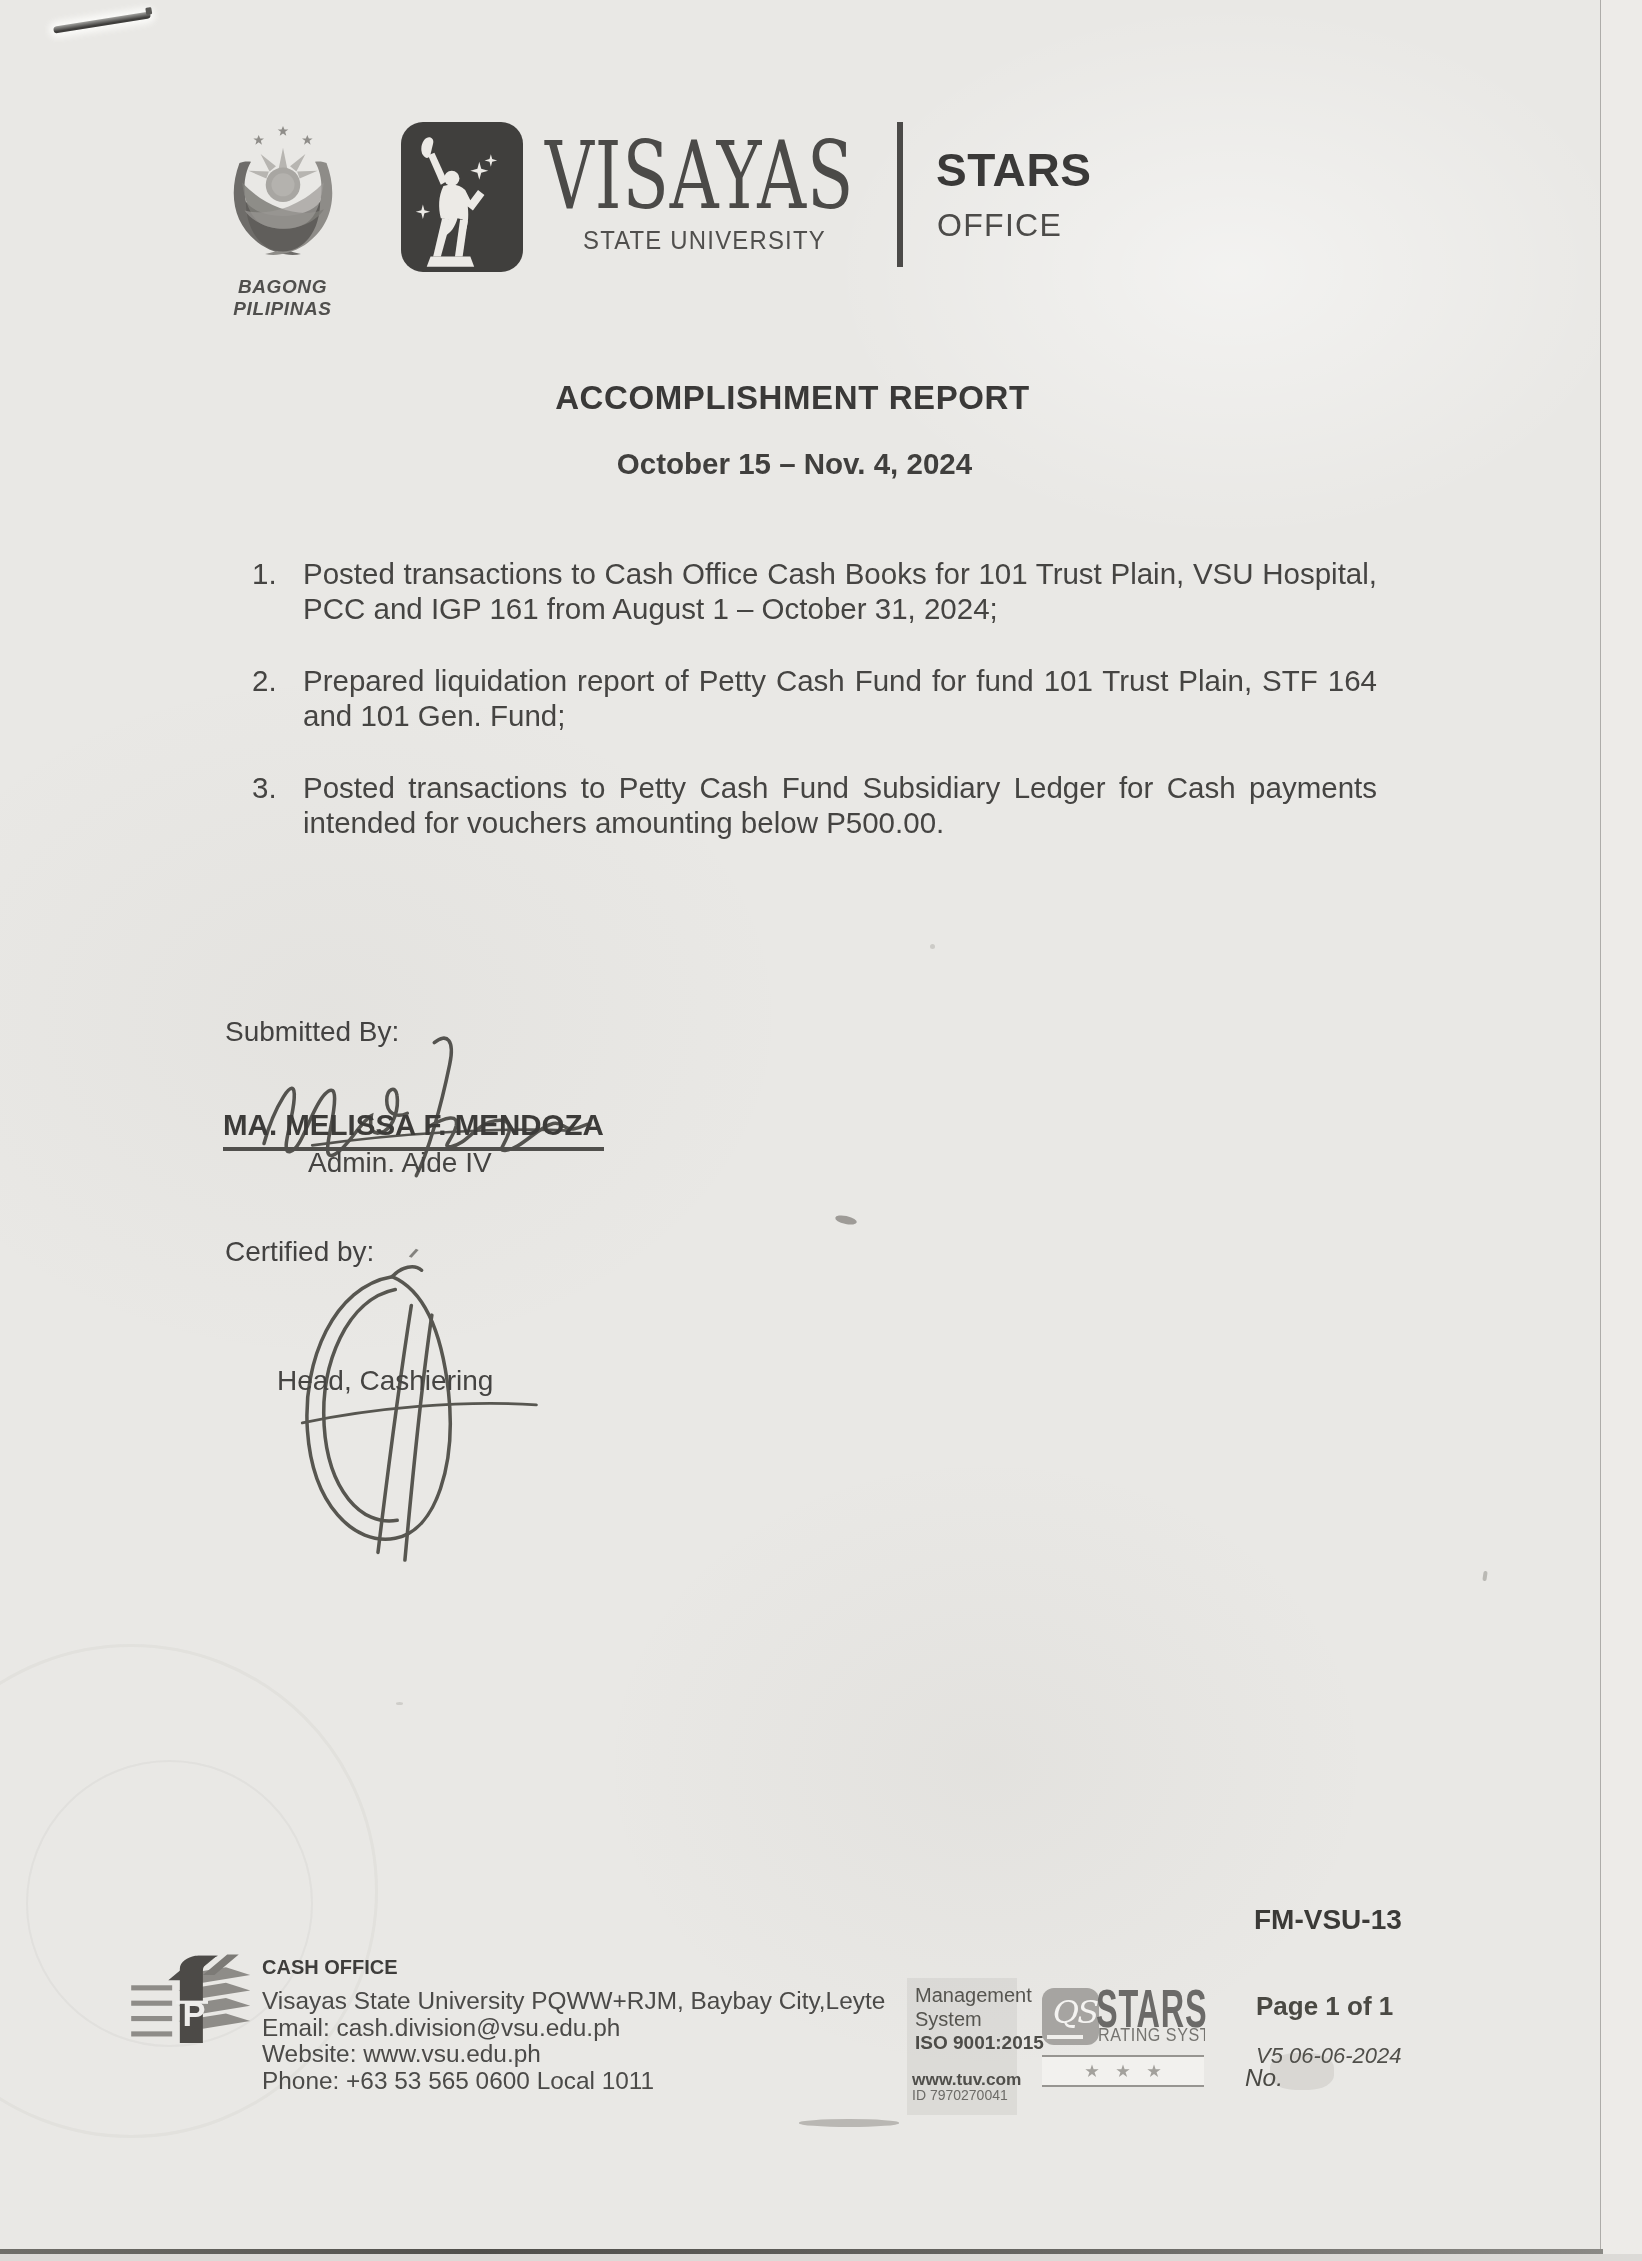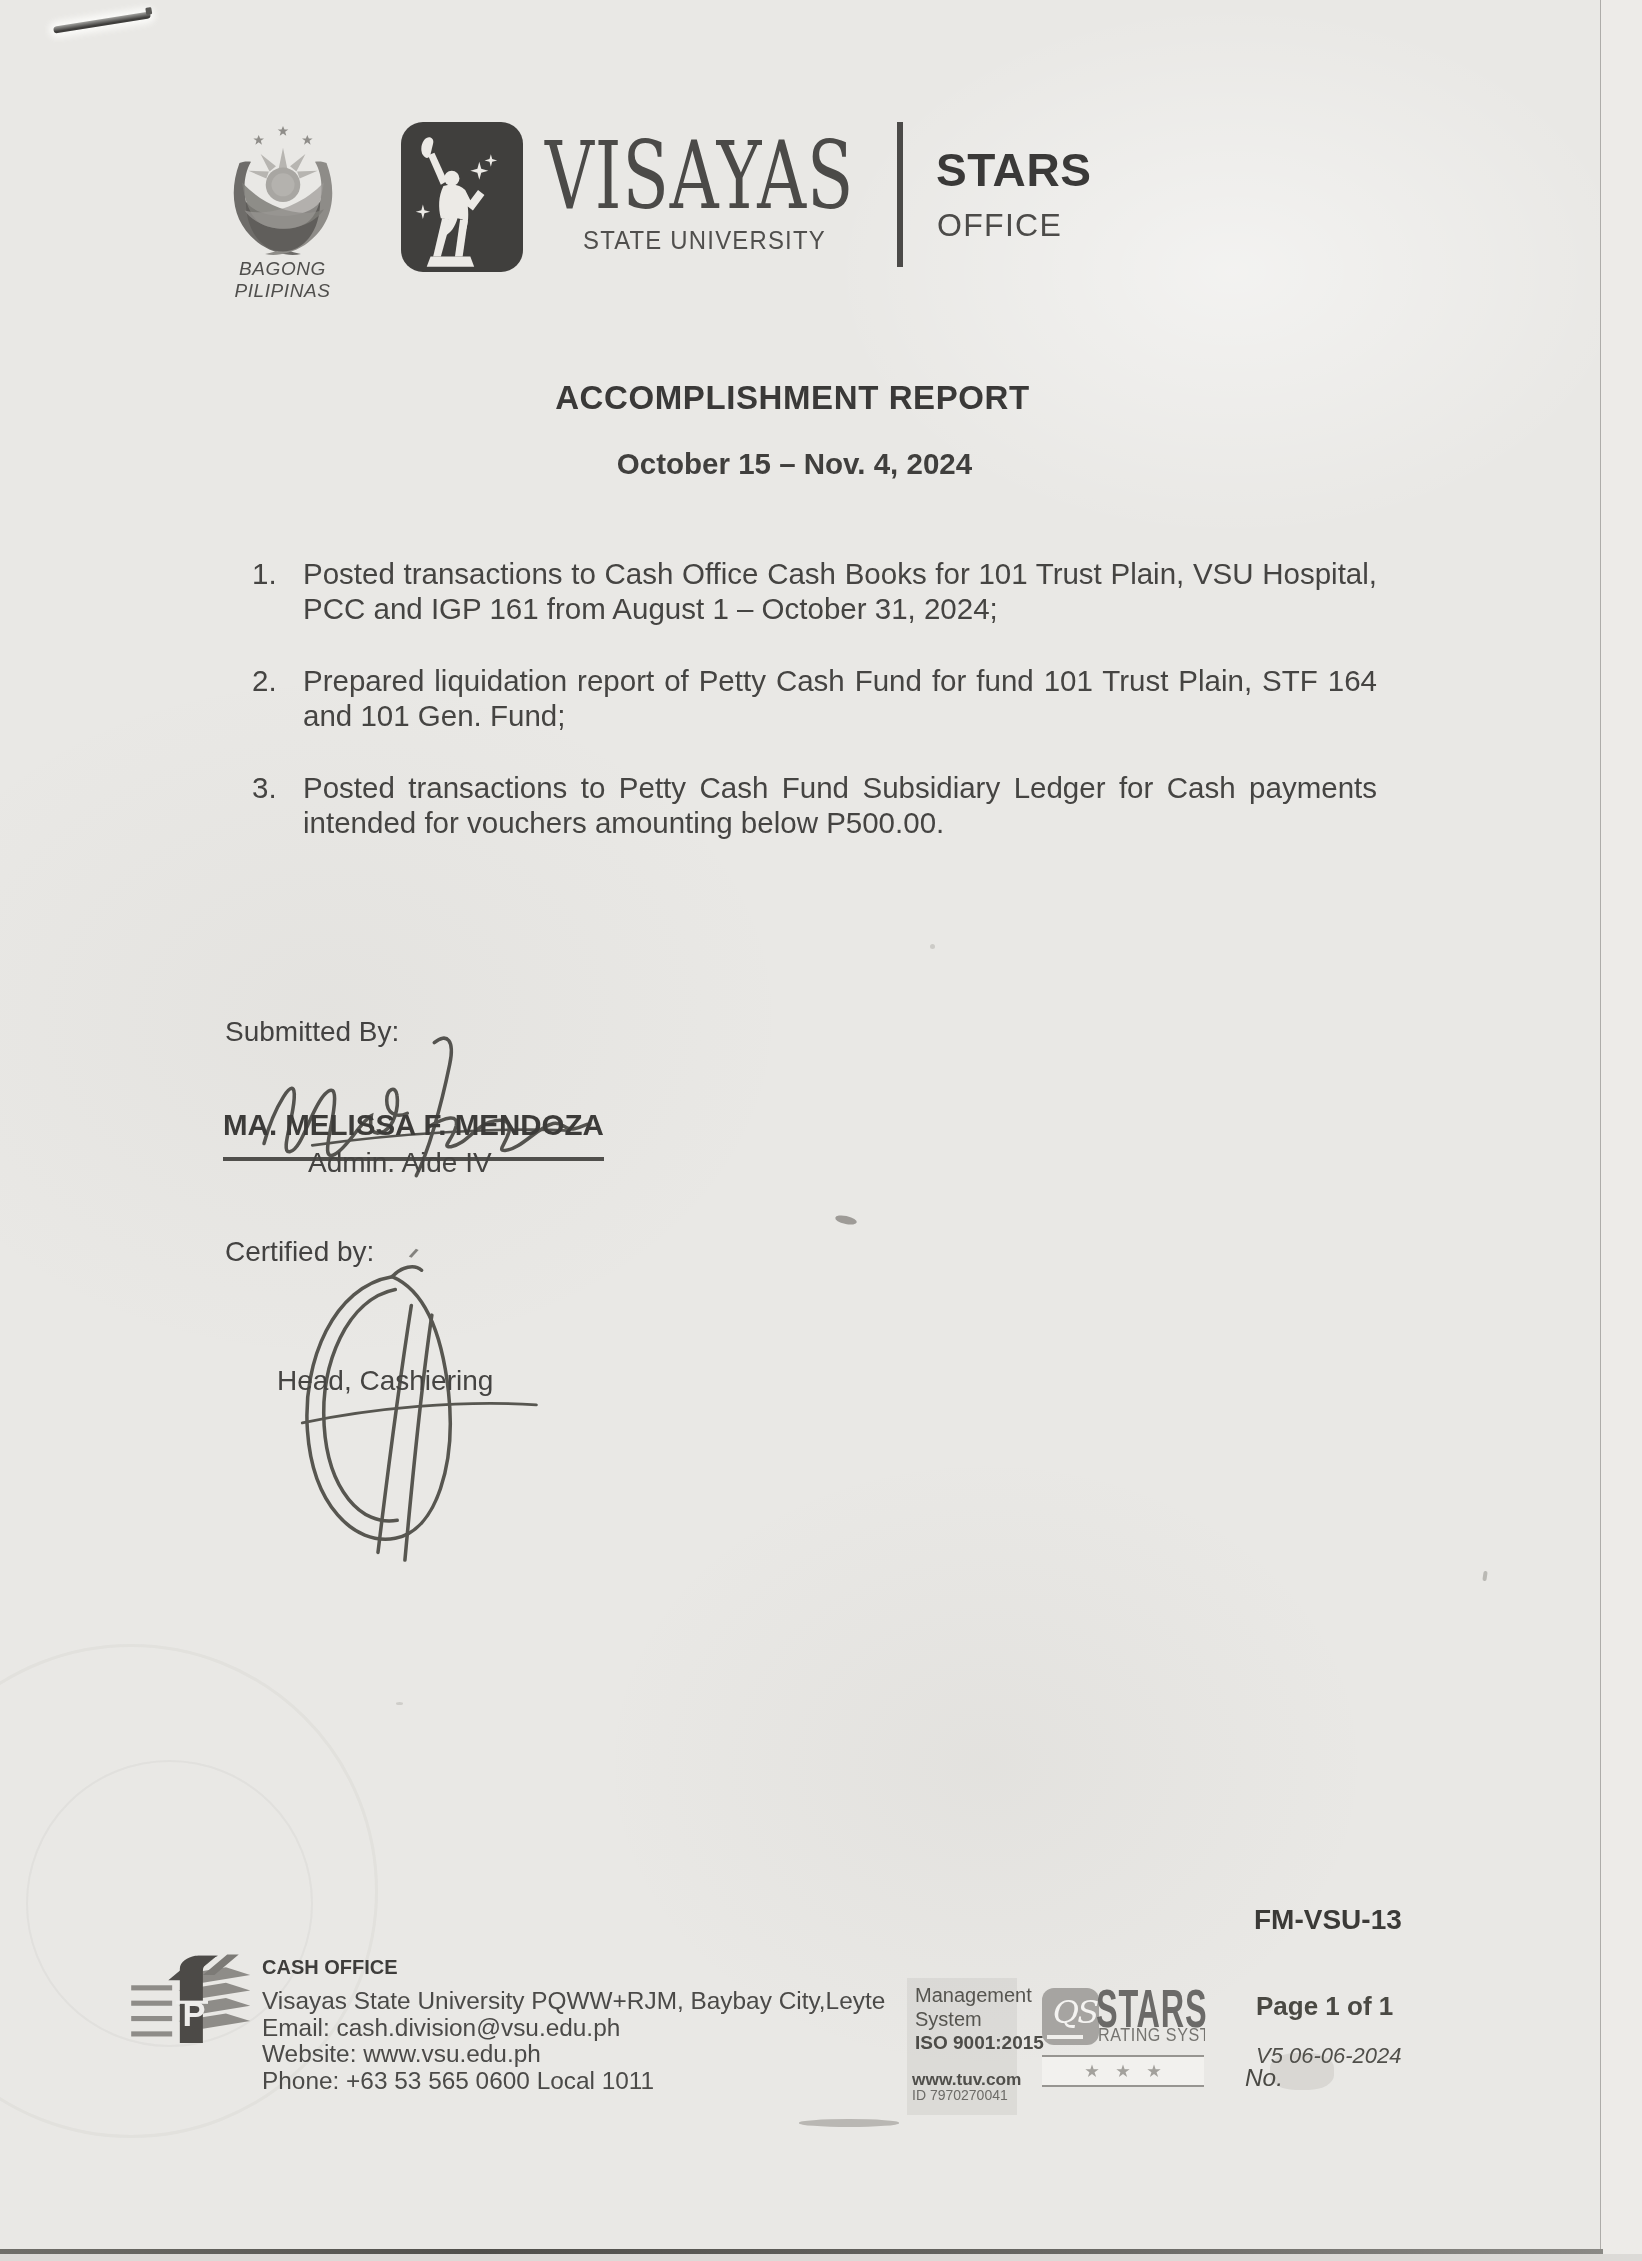--- a/index.html
+++ b/index.html
@@ -28,21 +28,21 @@
     transform:rotate(24deg) skewX(-18deg);opacity:.8;}
   .arc-a{left:-116px;top:1644px;width:488px;height:488px;border:3.2px solid rgba(95,90,82,0.05);border-radius:50%;}
   .arc-b{left:26px;top:1760px;width:283px;height:283px;border:2.6px solid rgba(95,90,82,0.055);border-radius:50%;}
   .sp1{left:1483px;top:1571px;width:3.9px;height:10.3px;background:#8b8984;opacity:.5;border-radius:1.9px;transform:rotate(8deg);}
   .sp2{left:930px;top:944px;width:5.1px;height:5.1px;background:#98968f;opacity:.35;border-radius:50%;}
   .sp3{left:396px;top:1702px;width:7px;height:3.2px;background:#95938c;opacity:.3;border-radius:50%;}
   .no-smudge{left:1270px;top:2053px;width:64px;height:37px;background:rgba(160,157,150,0.22);border-radius:40%;}
 
   
   .bagong-logo{left:202px;top:123px;width:161px;text-align:center;}
-  .bagong-label{font-style:italic;font-weight:normal;font-size:19px;letter-spacing:0.6px;color:#504f4d;margin-top:1px;}
+  .bagong-label{font-style:italic;font-weight:bold;font-size:19px;letter-spacing:0.6px;color:#504f4d;margin-top:19px;}
   .vsu-badge{left:401px;top:122px;width:122px;height:150px;background:#403f3d;border-radius:22px;}
   .visayas-word{left:545px;top:128px;font-family:"DejaVu Serif",serif;font-size:94px;line-height:96px;
     color:#4b4a48;letter-spacing:1.3px;transform:scaleX(0.72);transform-origin:left top;white-space:nowrap;}
   .state-univ{left:583px;top:225px;font-size:26px;letter-spacing:1.3px;color:#504f4d;
     transform:scaleX(0.92);transform-origin:left top;white-space:nowrap;}
   .vdiv{left:897px;top:122px;width:5.8px;height:145px;background:#4b4a48;}
   .cash-word{left:936px;top:146px;font-size:46px;line-height:49px;font-weight:bold;letter-spacing:0.6px;color:#3a3938;}
   .office-word{left:937px;top:207px;font-size:32px;color:#4c4b49;letter-spacing:1.3px;}
 
   
@@ -52,21 +52,21 @@
     color:#403f3d;transform:translateX(-27px);}
   .list{left:252px;top:556px;width:1125px;}
   .item{display:flex;margin-bottom:37px;font-size:29.5px;line-height:35px;color:#454442;}
   .item .num{flex:0 0 51px;}
   .item .txt{flex:1;text-align:justify;}
 
   .sig-label{font-size:28px;color:#434241;}
   .submitted-label{left:225px;top:1016px;}
   .certified-label{left:225px;top:1236px;}
   .name-u{font-weight:bold;font-size:29.5px;color:#3c3b39;border-bottom:4.5px solid #504f4c;
-    padding-bottom:15px;white-space:nowrap;text-align:center;}
+    padding-bottom:5px;white-space:nowrap;text-align:center;}
   .submitted-name{left:223px;top:1108px;}
   .submitted-role{left:308px;top:1147px;font-size:28px;color:#454442;}
   .certified-name{left:223px;top:1331px;}
   .certified-role{left:277px;top:1365px;font-size:28px;color:#454442;}
   .sig-mendoza{left:235px;top:1031px;}
   .sig-atupan{left:257px;top:1251px;}
 
   
   .plogo{left:131px;top:1952px;}
   .fo-name{left:262px;top:1956px;font-weight:bold;font-size:20px;color:#3e3d3b;}

